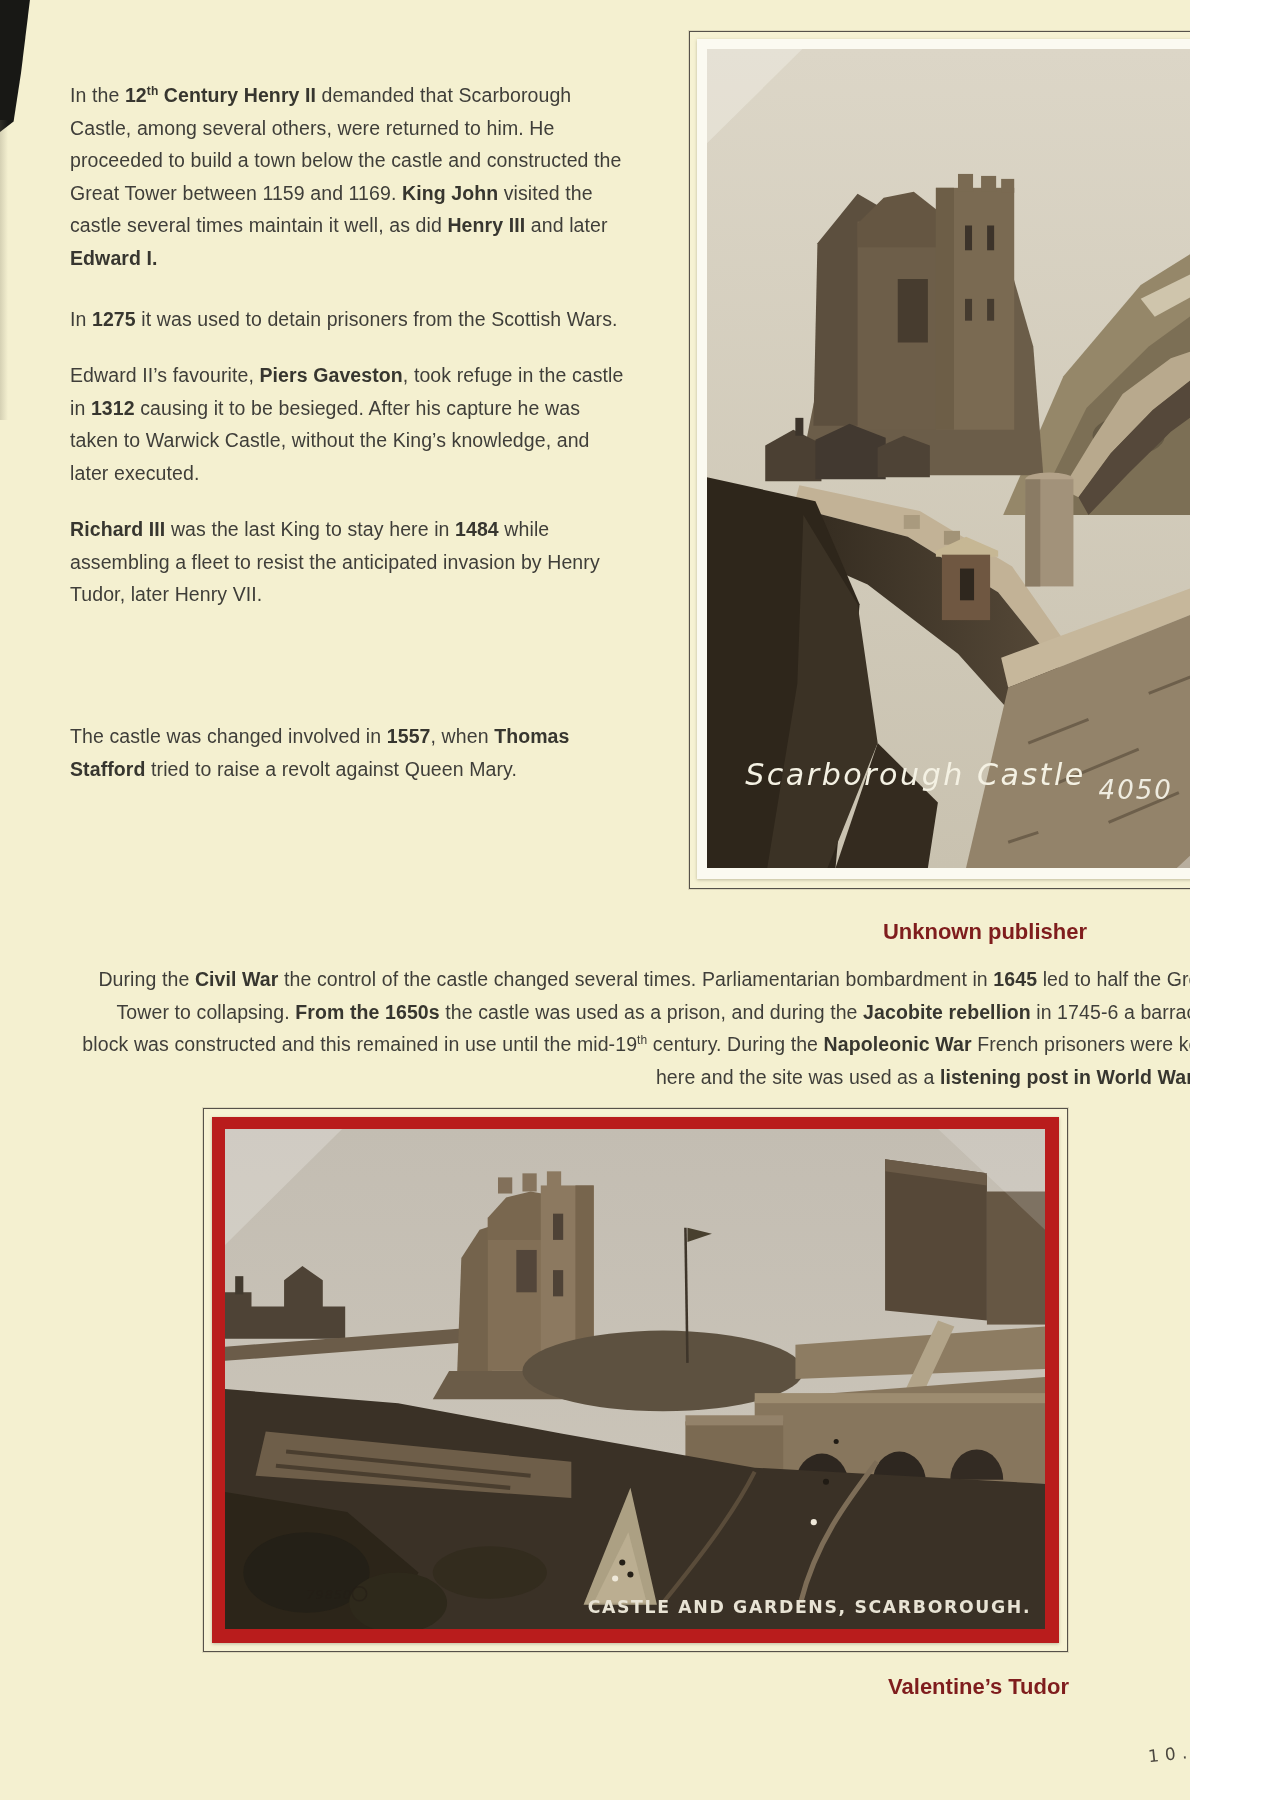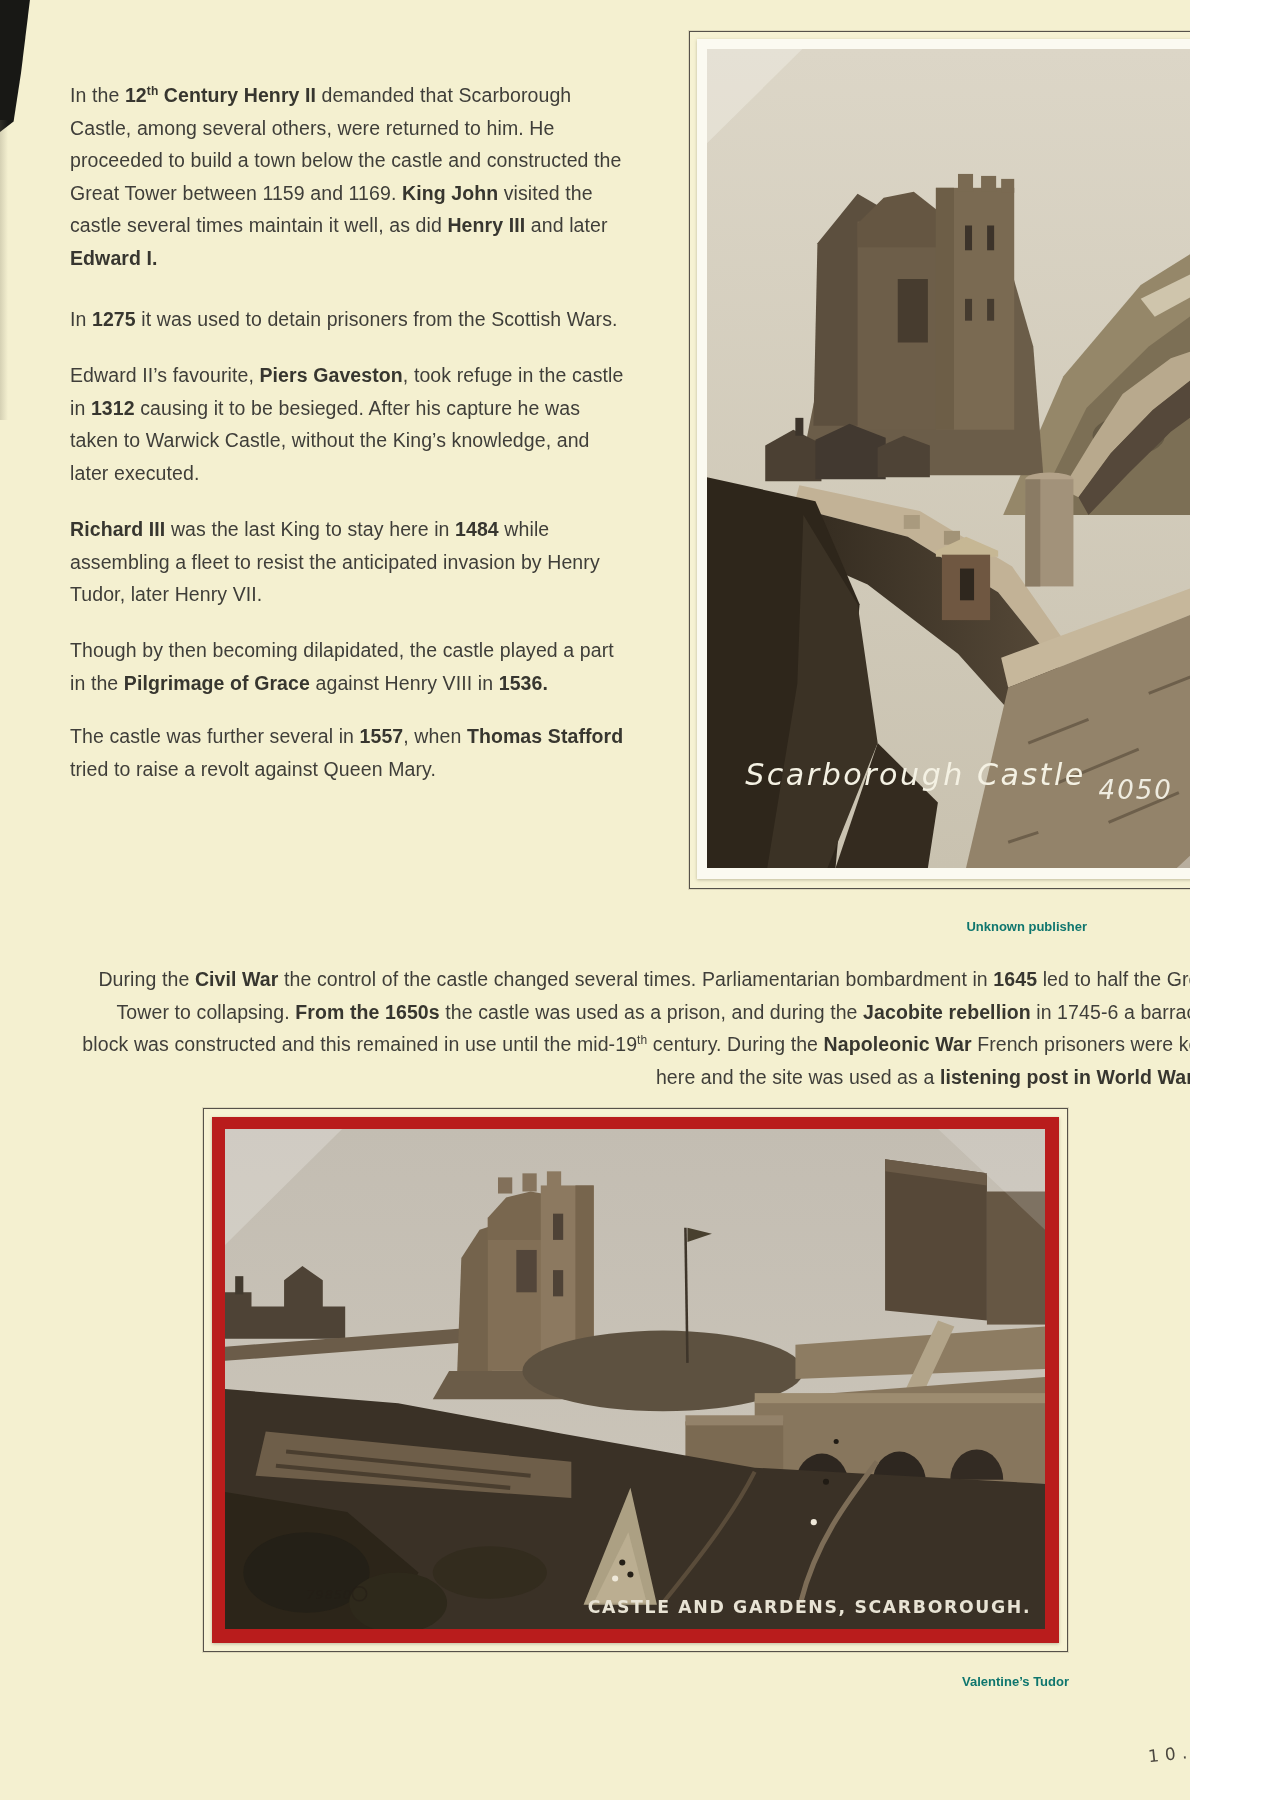--- a/index.html
+++ b/index.html
@@ -16,22 +16,22 @@
     background:linear-gradient(90deg, rgba(120,115,95,.25), rgba(120,115,95,0)); }
 
   
   .para { position:absolute; left:70px; width:562px; margin:0;
           font-size:19.5px; line-height:32.5px; color:#3f3e39;
           letter-spacing:.1px; }
   .para b { color:#37362f; }
   sup { font-size:12px; line-height:0; vertical-align:super; }
   .civil { width:1146px;text-align:right; }
 
-  .pub-caption { position:absolute; margin:0; font-size:13px; font-weight:bold;
-                 color:#0f766e; white-space:nowrap; }
+  .pub-caption { position:absolute; margin:0; font-size:22px; font-weight:bold;
+                 color:#7f1d1d; white-space:nowrap; }
   .pub-top    { top:919px;  right:103px; }
   .pub-bottom { top:1674px; right:121px; }
 
   .page-number { position:absolute; top:1744px; left:1148px;
     font-family:"DejaVu Sans", sans-serif; font-size:17px; color:#4a463e;
     letter-spacing:6px; transform:rotate(-6deg); }
 
   
   .mount { position:absolute; background:#f6f2d3; border:1px solid #56524a;
            box-shadow:0 0 0 1px rgba(150,145,120,.25); }
@@ -56,22 +56,21 @@
 
 <div class="page">
 
   <div class="scan-corner"></div>
   <div class="left-edge-shade"></div>
 
   <p class="para" style="top:79px"><span>In the </span><b>12</b><b><sup>th</sup></b><b> Century Henry II</b><span> demanded that Scarborough Castle, among several others, were returned to him. He proceeded to build a town below the castle and constructed the Great Tower between 1159 and 1169.  </span><b>King John</b><span> visited the castle several times maintain it well, as did </span><b>Henry III</b><span> and later </span><b>Edward I.</b></p>
   <p class="para" style="top:303px"><span>In </span><b>1275</b><span> it was used to detain prisoners from the Scottish Wars.</span></p>
   <p class="para" style="top:359px"><span>Edward II’s favourite, </span><b>Piers Gaveston</b><span>, took refuge in the castle in </span><b>1312</b><span> causing it to be besieged.  After his capture he was taken to Warwick Castle, without the King’s knowledge, and later executed.</span></p>
   <p class="para" style="top:513px"><b>Richard III</b><span> was the last King to stay here in </span><b>1484</b><span> while assembling a fleet to resist the anticipated invasion by Henry Tudor, later Henry VII.</span></p>
-  <p class="para" style="top:634px"><span>Though by then becoming dilapidated, the castle played a part in the </span><b>Pilgrimage of Grace</b><span> against Henry VIII in </span><b>1536.</b></p>
-  <p class="para" style="top:720px"><span>The castle was further several in </span><b>1557</b><span>, when </span><b>Thomas Stafford</b><span> tried to raise a revolt against Queen Mary.</span></p>
+  <p class="para" style="top:720px"><span>The castle was changed involved in </span><b>1557</b><span>, when </span><b>Thomas Stafford</b><span> tried to raise a revolt against Queen Mary.</span></p>
 
   <div class="mount mount-top">
     <div class="postcard postcard-top">
       <div class="photo photo-top">
         <svg viewBox="0 0 508 826" preserveAspectRatio="none">
           <defs>
             <linearGradient id="sky1" x1="0" y1="0" x2="0" y2="1">
               <stop offset="0" stop-color="#dcd6c7"></stop>
               <stop offset="1" stop-color="#c9c2b0"></stop>
             </linearGradient>

